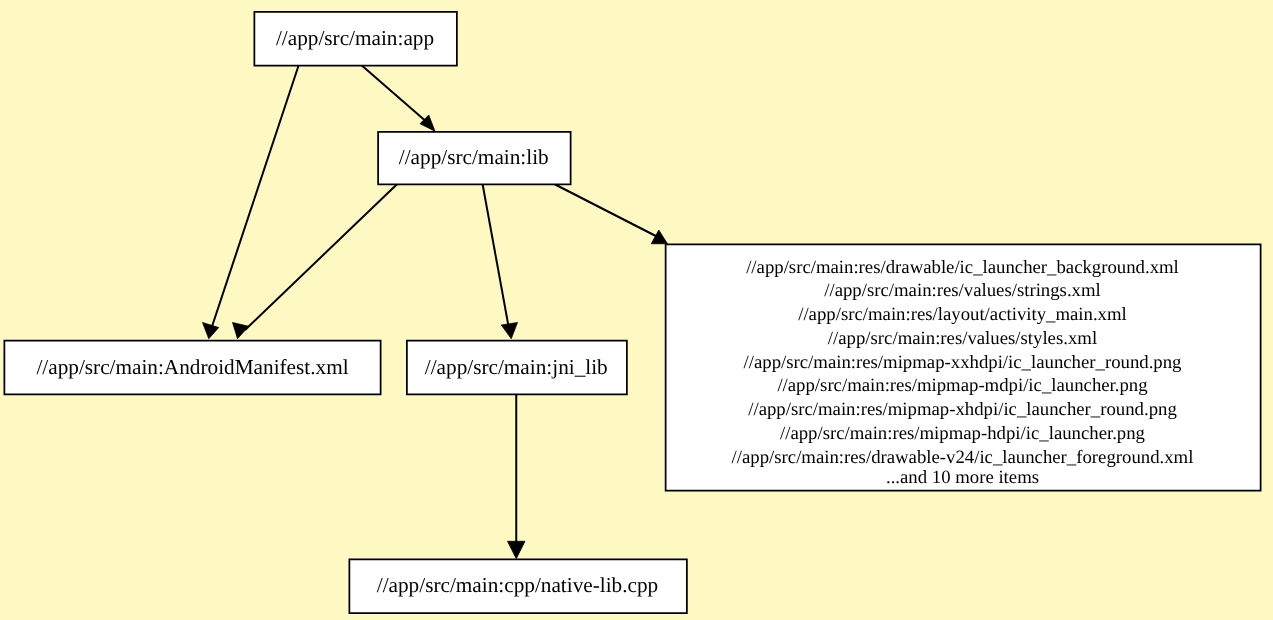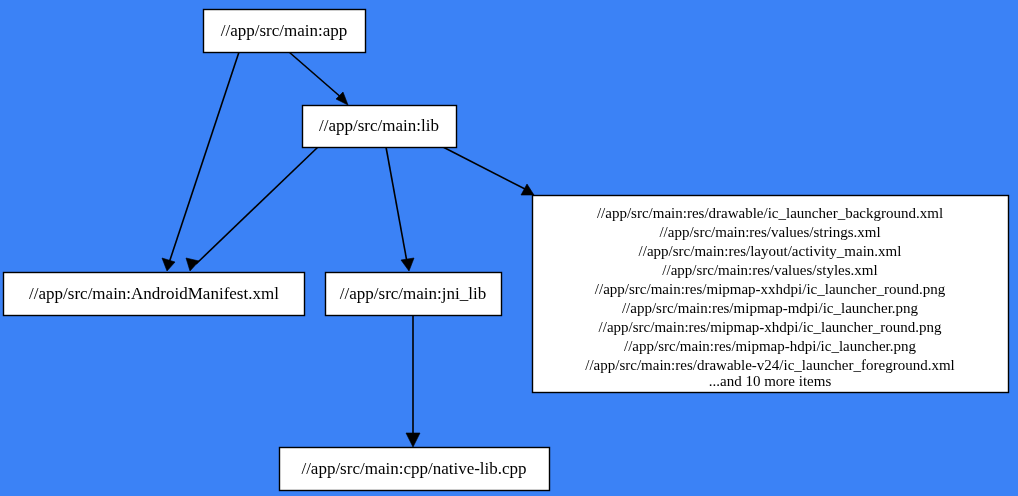--- a/index.html
+++ b/index.html
@@ -4,21 +4,21 @@
 <style>
   html, body {
     margin: 0;
     padding: 0;
     background: #ffffff;
   }
   #graph-root {
     position: relative;
     width: 1018px;
     height: 496px;
-    background: #3b82f6;
+    background: #fef9c3;
     overflow: hidden;
     font-family: "Liberation Serif", "DejaVu Serif", serif;
   }
   svg.graph-canvas {
     position: absolute;
     top: 0;
     left: 0;
     width: 1018px;
     height: 496px;
     display: block;

